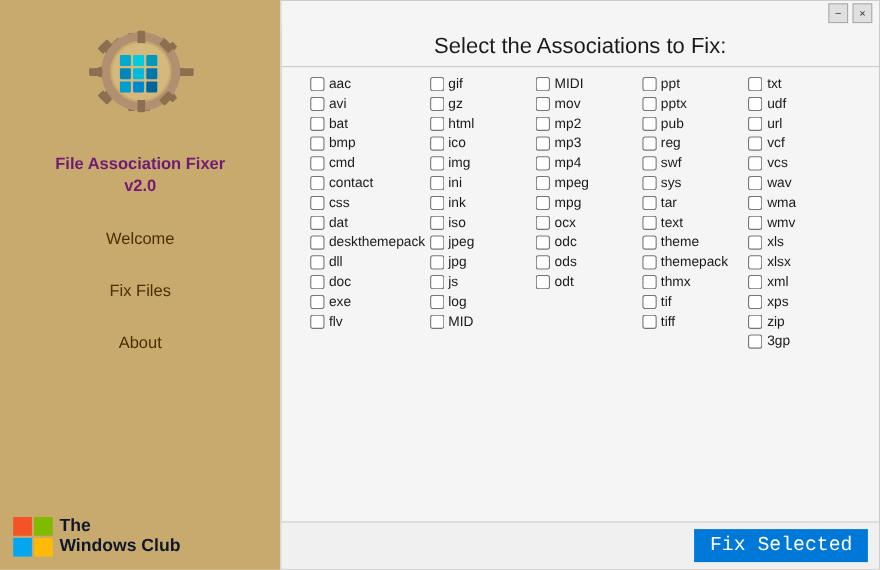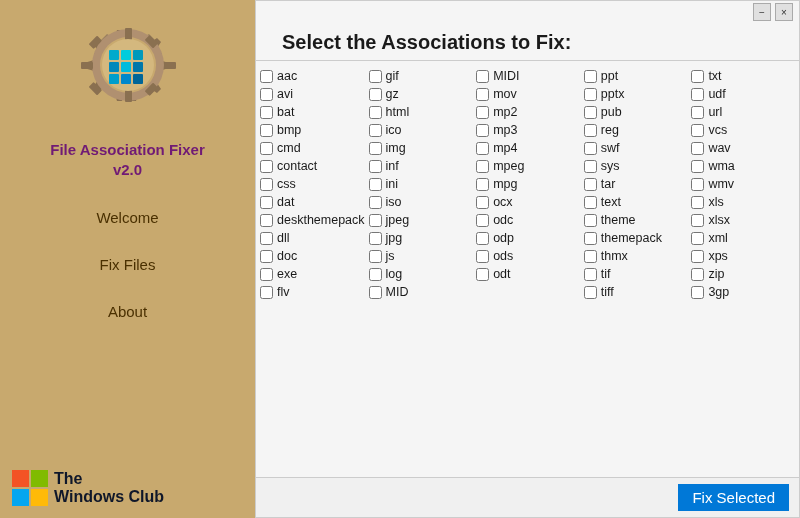--- a/index.html
+++ b/index.html
@@ -114,29 +114,30 @@
       cursor: pointer;
       display: flex;
       align-items: center;
       justify-content: center;
       font-size: 10px;
       color: #333;
     }
 
     .panel-heading {
       font-size: 20px;
-      font-weight: bold;
+      font-weight: normal;
       color: #1a1a1a;
       padding: 8px 26px 6px;
       border-bottom: 1px solid #ccc;
+      text-align: center;
     }
 
     .checkboxes-area {
       flex: 1;
-      padding: 6px 2px;
+      padding: 6px 24px;
       overflow: hidden;
     }
 
     .columns-grid {
       display: grid;
       grid-template-columns: repeat(5, 1fr);
       gap: 0;
       height: 100%;
     }
 
@@ -169,23 +170,24 @@
       padding: 6px 10px;
       border-top: 1px solid #ccc;
       background: #f0f0f0;
     }
 
     .fix-selected-btn {
       background-color: #0078d7;
       color: white;
       border: none;
       padding: 5px 14px;
-      font-size: 15px;
+      font-size: 18px;
       cursor: pointer;
       font-weight: 500;
+      font-family: Liberation Mono, monospace;
     }
   </style>
 </head>
 <body>
 
 <div id="sidebar">
   <div class="gear-container">
     <svg class="gear-svg" viewBox="0 0 110 110" xmlns="http://www.w3.org/2000/svg">
 
       <path d="M55,20 L58,10 L63,10 L66,20 A36,36,0,0,1,75,24 L84,18 L88,22 L82,31 A36,36,0,0,1,86,40 L96,43 L96,48 L86,51 A36,36,0,0,1,82,60 L88,69 L84,73 L75,67 A36,36,0,0,1,66,71 L63,81 L58,81 L55,71 L52,71 L49,81 L44,81 L41,71 A36,36,0,0,1,32,67 L23,73 L19,69 L25,60 A36,36,0,0,1,21,51 L11,48 L11,43 L21,40 A36,36,0,0,1,25,31 L19,22 L23,18 L32,24 A36,36,0,0,1,41,20 L44,10 L49,10 L52,20 Z" fill="#8a7050"></path>
@@ -331,25 +333,25 @@
           <div class="checkbox-item">
             <input type="checkbox" style="">
             <span>ico</span>
           </div>
           <div class="checkbox-item">
             <input type="checkbox" style="">
             <span>img</span>
           </div>
           <div class="checkbox-item">
             <input type="checkbox" style="">
-            <span>inf</span>
-          </div>
-          <div class="checkbox-item">
-            <input type="checkbox" style="">
             <span>ini</span>
+          </div>
+          <div class="checkbox-item">
+            <input type="checkbox" style="">
+            <span>ink</span>
           </div>
           <div class="checkbox-item">
             <input type="checkbox" style="">
             <span>iso</span>
           </div>
           <div class="checkbox-item">
             <input type="checkbox" style="">
             <span>jpeg</span>
           </div>
           <div class="checkbox-item">
@@ -401,24 +403,20 @@
           <div class="checkbox-item">
             <input type="checkbox" style="">
             <span>ocx</span>
           </div>
           <div class="checkbox-item">
             <input type="checkbox" style="">
             <span>odc</span>
           </div>
           <div class="checkbox-item">
             <input type="checkbox" style="">
-            <span>odp</span>
-          </div>
-          <div class="checkbox-item">
-            <input type="checkbox" style="">
             <span>ods</span>
           </div>
           <div class="checkbox-item">
             <input type="checkbox" style="">
             <span>odt</span>
           </div>
         </div>
         <div class="col">
           <div class="checkbox-item">
             <input type="checkbox" style="">
@@ -481,20 +479,24 @@
           <div class="checkbox-item">
             <input type="checkbox" style="">
             <span>udf</span>
           </div>
           <div class="checkbox-item">
             <input type="checkbox" style="">
             <span>url</span>
           </div>
           <div class="checkbox-item">
             <input type="checkbox" style="">
+            <span>vcf</span>
+          </div>
+          <div class="checkbox-item">
+            <input type="checkbox" style="">
             <span>vcs</span>
           </div>
           <div class="checkbox-item">
             <input type="checkbox" style="">
             <span>wav</span>
           </div>
           <div class="checkbox-item">
             <input type="checkbox" style="">
             <span>wma</span>
           </div>

